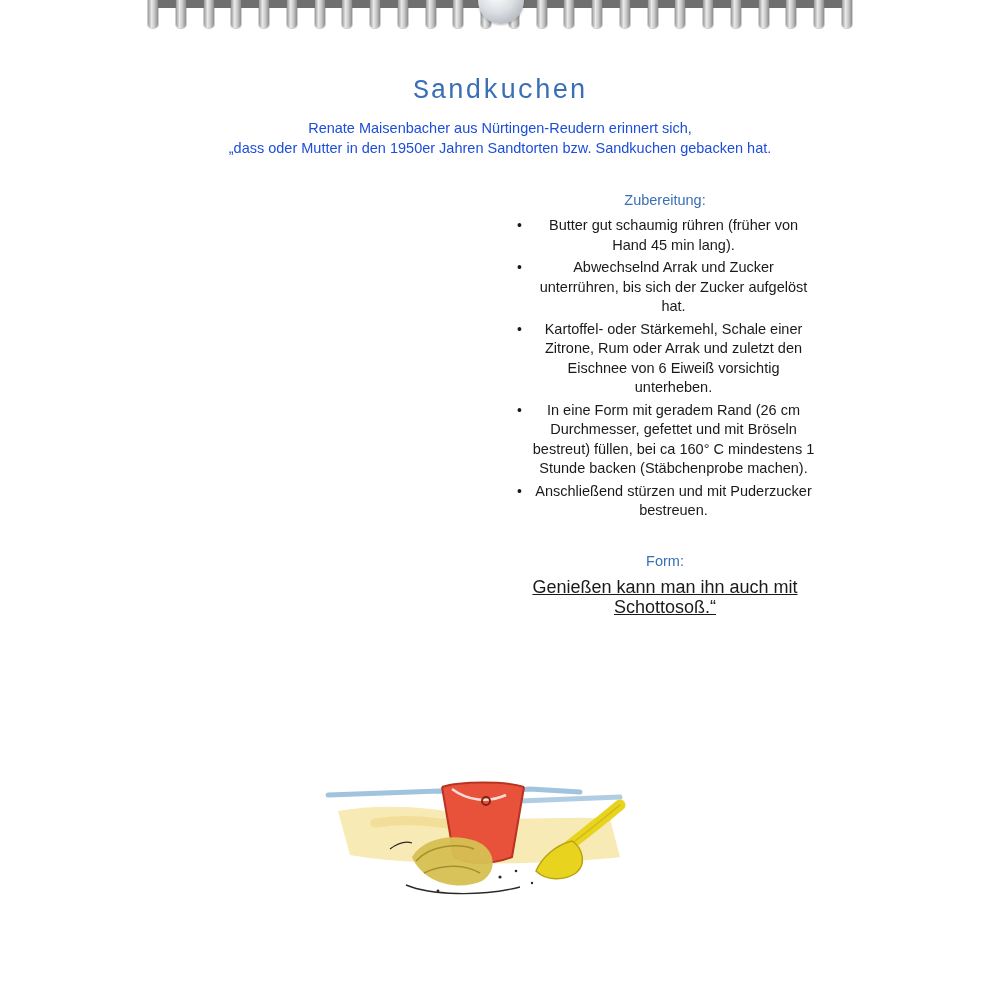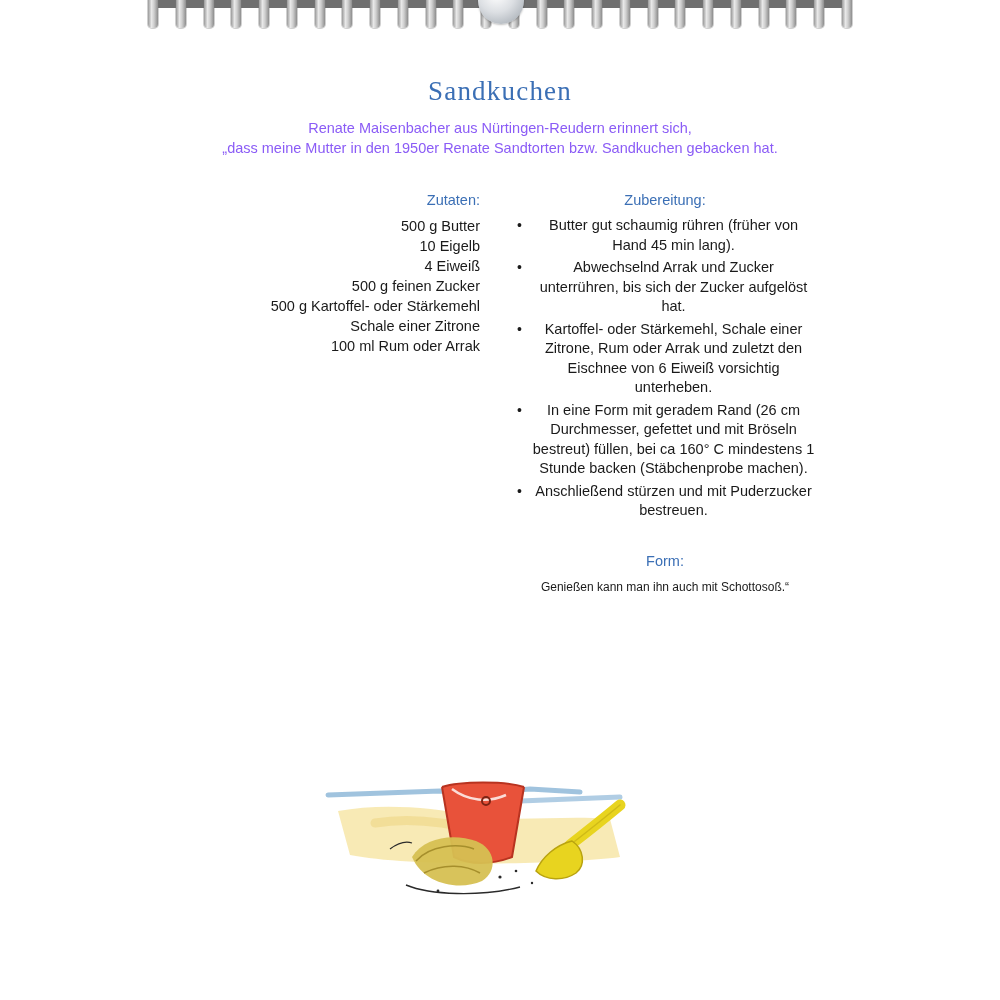--- a/index.html
+++ b/index.html
@@ -67,35 +67,35 @@
     width: 1000px;
     height: 1000px;
   }
 
   .title {
     position: absolute;
     left: 0;
     top: 76px;
     width: 1000px;
     text-align: center;
-    font-family: Liberation Serif, serif;
+    font-family: Liberation Mono, monospace;
     font-size: 27px;
     letter-spacing: 1.2px;
     color: #3b6fb5;
   }
 
   .intro {
     position: absolute;
     left: 200px;
     top: 118px;
     width: 600px;
     text-align: center;
     font-size: 14.5px;
     line-height: 20px;
-    color: #8b5cf6;
+    color: #1d4ed8;
   }
 
   
   .col-ingredients {
     position: absolute;
     left: 255px;
     top: 190px;
     width: 225px;
     text-align: right;
   }
@@ -143,22 +143,23 @@
     top: 0;
     font-size: 14px;
     line-height: 19.5px;
     color: #1a1a1a;
   }
 
   .tip-block {
     margin-top: 30px;
   }
   .tip-text {
-    font-size: 12px;
-    line-height: 20px;
+    font-size: 18px;
+    line-height: 20px;
+    text-decoration: underline;
   }
 
   
   .illustration {
     position: absolute;
     left: 320px;
     top: 745px;
     width: 330px;
     height: 160px;
   }
@@ -198,35 +199,23 @@
     </div>
   <div class="knob"></div>
 </div>
 
 <div class="page">
 
   <div class="title">Sandkuchen</div>
 
   <div class="intro">
     <div>Renate Maisenbacher aus Nürtingen-Reudern erinnert sich,</div>
-    <div>„dass  meine Mutter in den 1950er Renate Sandtorten bzw. Sandkuchen gebacken hat.</div>
+    <div>„dass  oder Mutter in den 1950er Jahren Sandtorten bzw. Sandkuchen gebacken hat.</div>
   </div>
 
-  <div class="col-ingredients">
-    <div class="heading">Zutaten:</div>
-    <ul class="ing-list">
-      <li>500 g Butter</li>
-      <li>10 Eigelb</li>
-      <li>4 Eiweiß</li>
-      <li>500 g feinen Zucker</li>
-      <li>500 g Kartoffel- oder Stärkemehl</li>
-      <li>Schale einer Zitrone</li>
-      <li>100 ml Rum oder Arrak</li>
-    </ul>
-  </div>
 
   <div class="col-steps">
     <div class="heading">Zubereitung:</div>
     <ul class="step-list">
       <li>Butter gut schaumig rühren (früher von Hand 45 min lang).</li>
       <li>Abwechselnd Arrak und Zucker unterrühren, bis sich der Zucker aufgelöst hat.</li>
       <li>Kartoffel- oder Stärkemehl, Schale einer Zitrone, Rum oder Arrak und zuletzt den Eischnee von 6 Eiweiß vorsichtig unterheben.</li>
       <li>In eine Form mit geradem Rand (26 cm Durchmesser, gefettet und mit Bröseln bestreut) füllen, bei ca 160° C mindestens 1 Stunde backen (Stäbchenprobe machen).</li>
       <li>Anschließend stürzen und mit Puderzucker bestreuen.</li>
     </ul>

